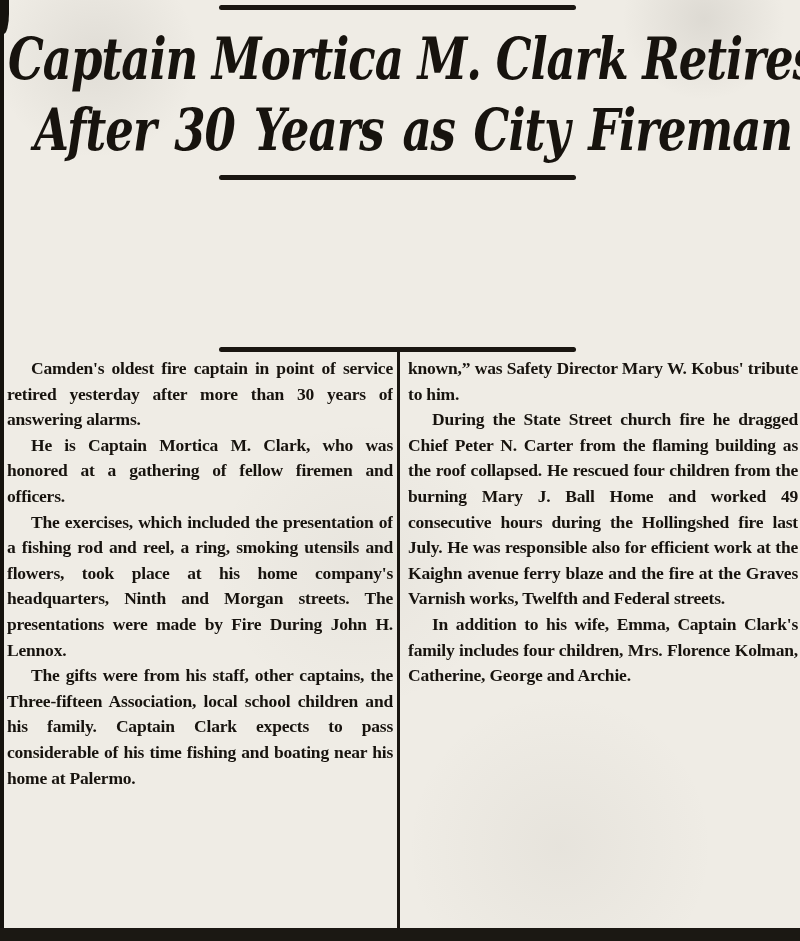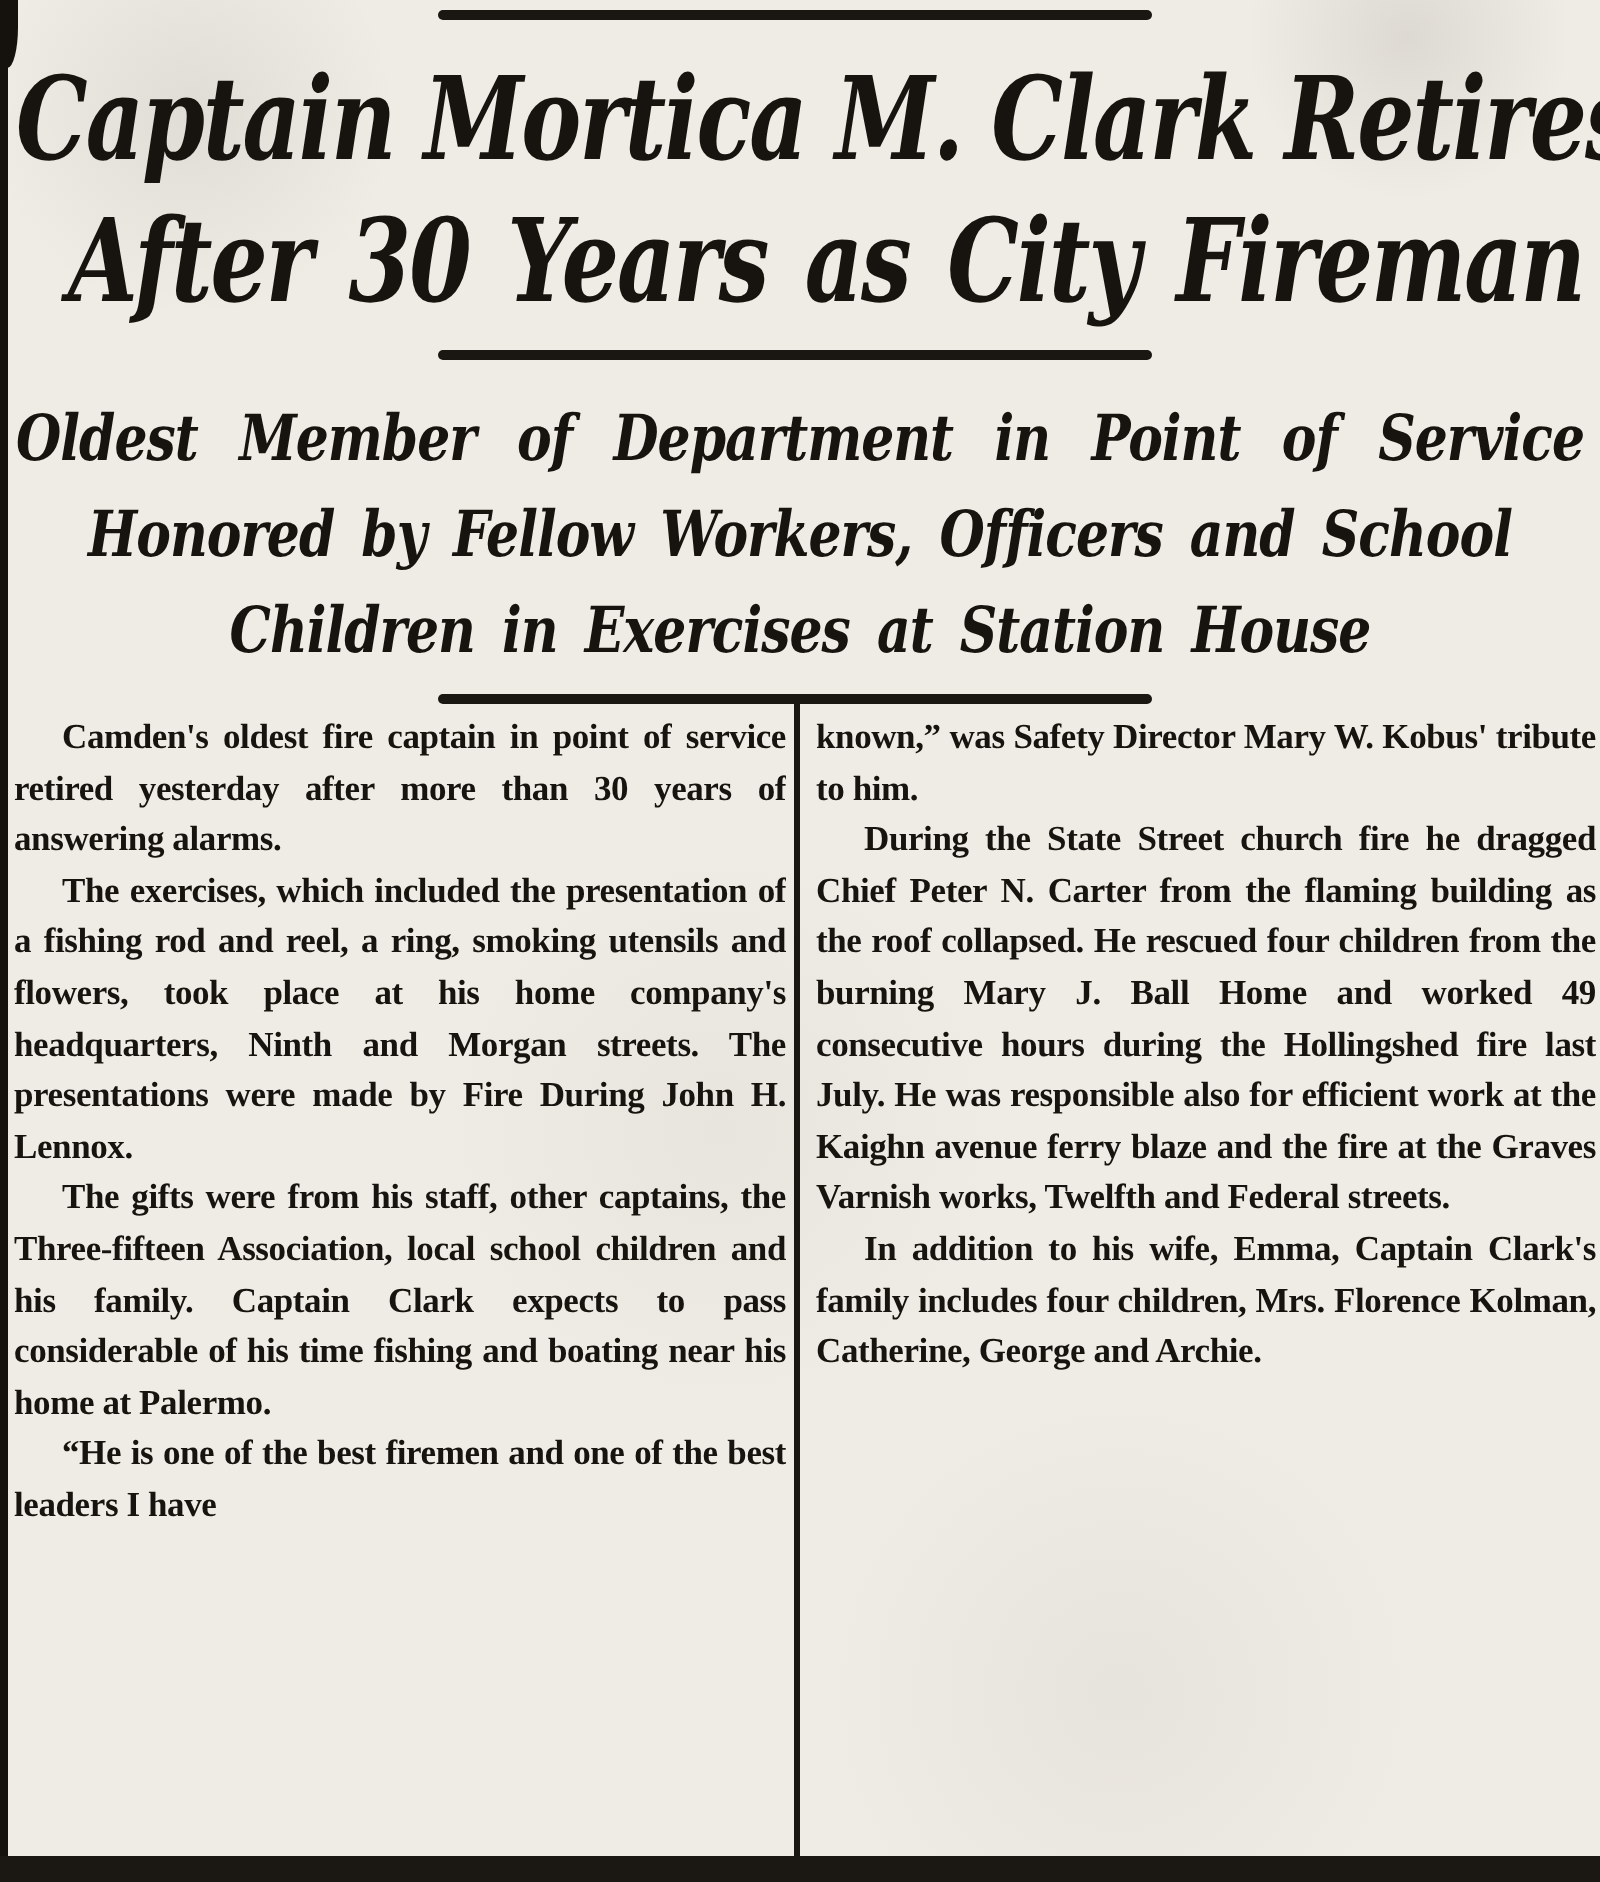--- a/index.html
+++ b/index.html
@@ -111,34 +111,29 @@
 
   <div class="rule rule-top"></div>
 
   <h1 class="headline" style="margin:0;">
     <div class="hl-line hl-line1">Captain Mortica M. Clark Retires</div>
     <div class="hl-line hl-line2">After 30 Years as City Fireman</div>
   </h1>
 
   <div class="rule rule-mid"></div>
 
-  <h2 class="subheadline" style="margin:0;">
-    <div class="sh-line sh-justify">Oldest Member of Department in Point of Service</div>
-    <div class="sh-line sh-center">Honored by Fellow Workers, Officers and School</div>
-    <div class="sh-line sh-center">Children in Exercises at Station House</div>
-  </h2>
 
   <div class="rule rule-sub"></div>
 
   <div class="columns">
     <div class="col col-left">
       <p>Camden's oldest fire captain in point of service retired yesterday after more than 30 years of answering alarms.</p>
+      <p>He is Captain Mortica M. Clark, who was honored at a gathering of fellow firemen and officers.</p>
       <p>The exercises, which included the presentation of a fishing rod and reel, a ring, smoking utensils and flowers, took place at his home company's headquarters, Ninth and Morgan streets. The presentations were made by Fire During John H. Lennox.</p>
       <p>The gifts were from his staff, other captains, the Three-fifteen Association, local school children and his family. Captain Clark expects to pass considerable of his time fishing and boating near his home at Palermo.</p>
-      <p>“He is one of the best firemen and one of the best leaders I have</p>
     </div>
     <div class="col col-right">
       <p style="text-indent:0;">known,” was Safety Director Mary W. Kobus' tribute to him.</p>
       <p>During the State Street church fire he dragged Chief Peter N. Carter from the flaming building as the roof collapsed.  He rescued four children from the burning Mary J. Ball Home and worked 49 consecutive hours during the Hollingshed fire last July.  He was responsible also for efficient work at the Kaighn avenue ferry blaze and the fire at the Graves Varnish works, Twelfth and Federal streets.</p>
       <p>In addition to his wife, Emma, Captain Clark's family includes four children, Mrs. Florence Kolman, Catherine, George and Archie.</p>
     </div>
   </div>
 
   <div class="divider"></div>
 

